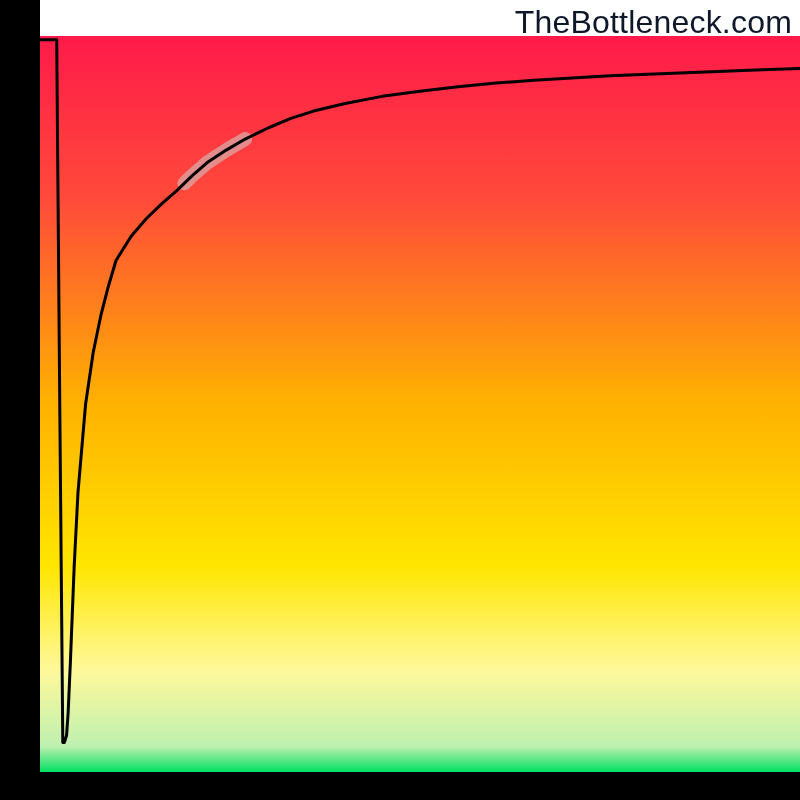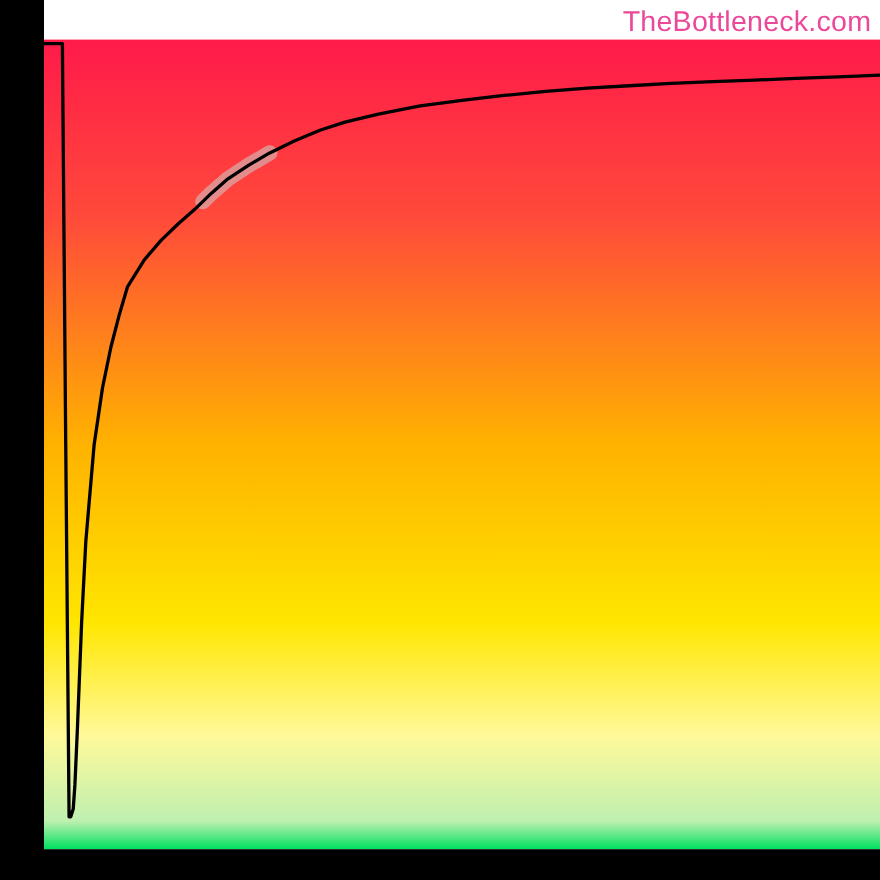--- a/index.html
+++ b/index.html
@@ -12,22 +12,22 @@
   }
   .chart-container {
     position: relative;
     width: 800px;
     height: 800px;
   }
   .watermark {
     position: absolute;
     top: 4px;
     right: 8px;
-    font-size: 26px;
-    color: #ec4899;
+    font-size: 32px;
+    color: #0f172a;
     font-family: Arial, sans-serif;
     letter-spacing: 0.2px;
     z-index: 10;
   }
   svg {
     display: block;
     position: absolute;
     top: 0;
     left: 0;
   }

